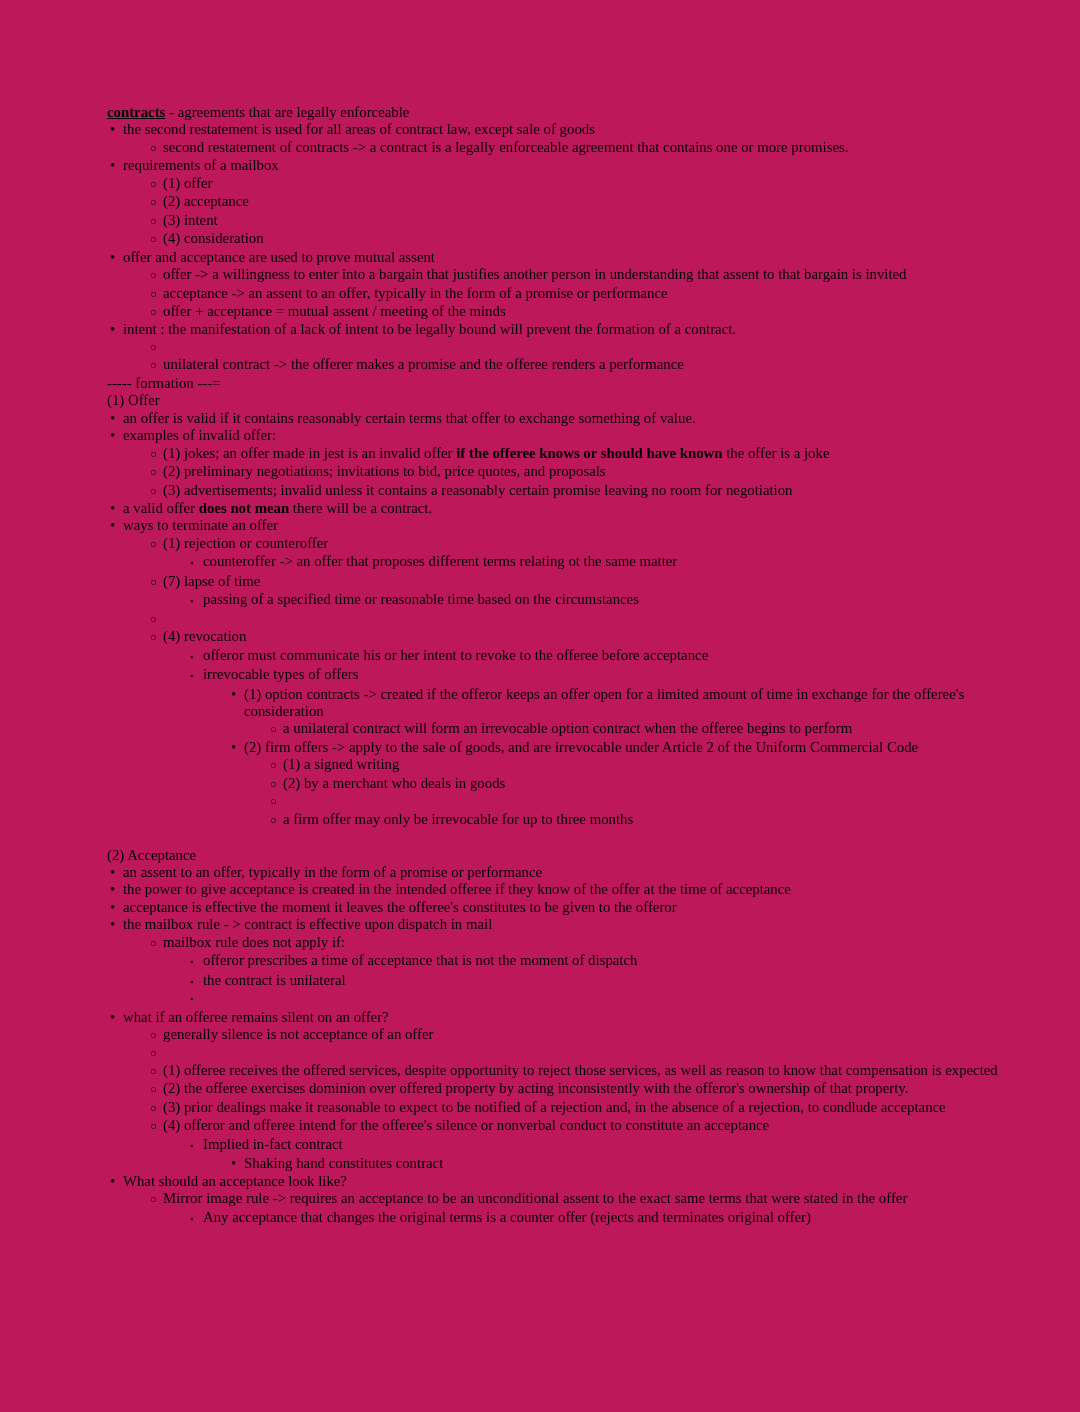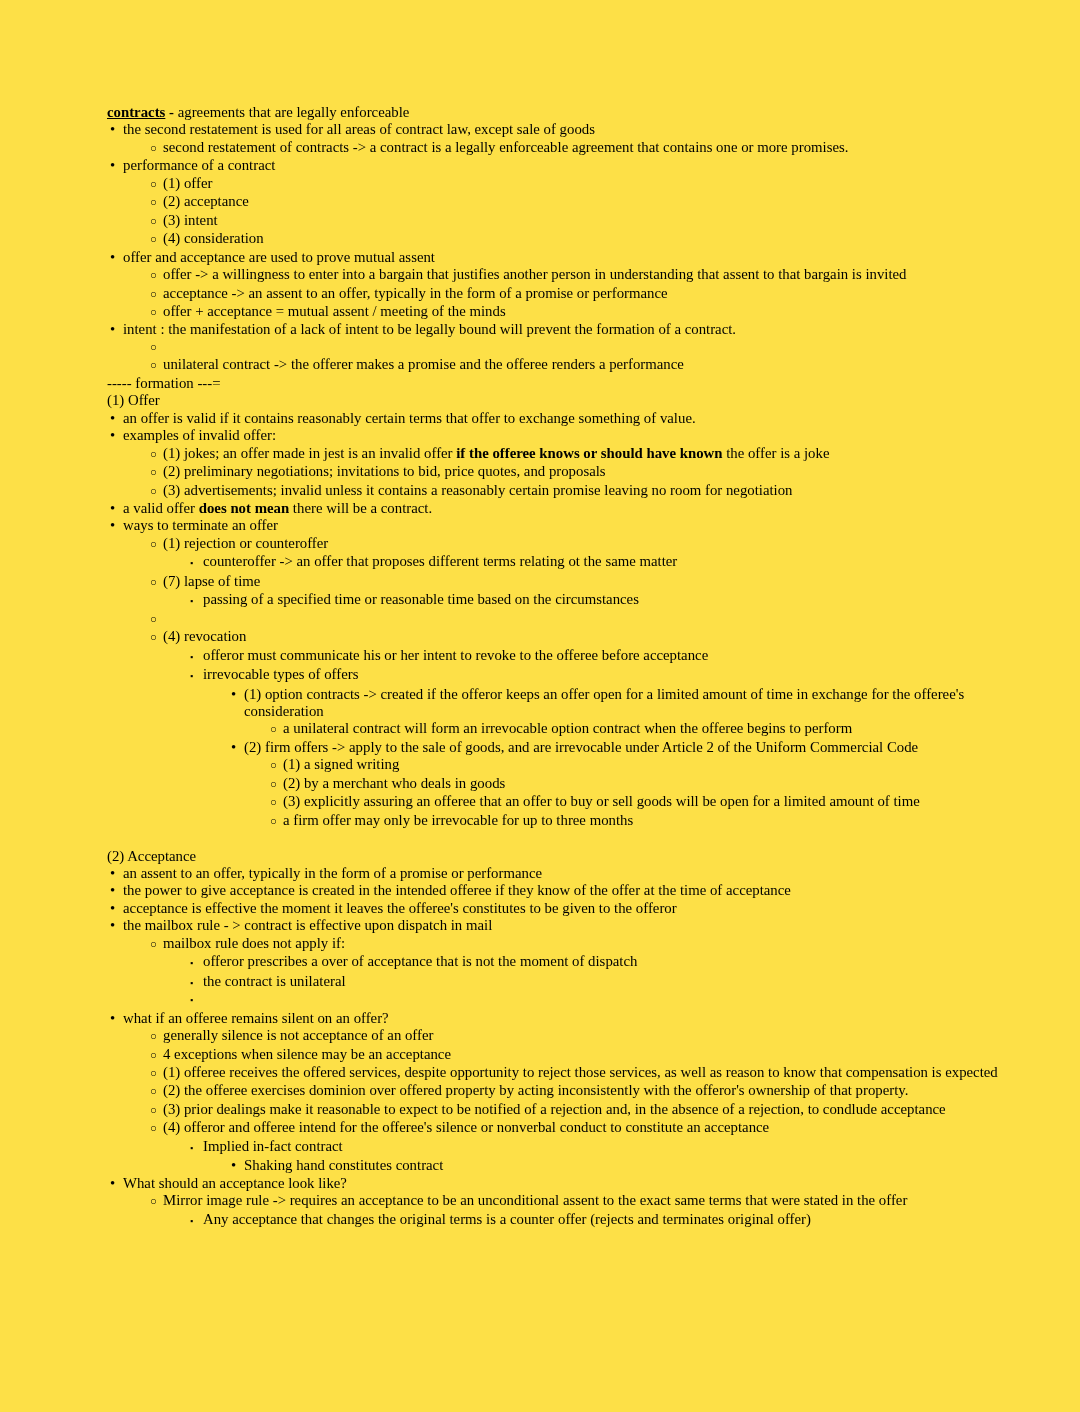--- a/index.html
+++ b/index.html
@@ -1,21 +1,21 @@
 <!DOCTYPE html>
 <html><head>
 <meta charset="utf-8">
 <style>
   * { margin: 0; padding: 0; box-sizing: border-box; }
   html, body { background: #ffffff; }
   .page {
     position: relative;
     width: 1080px;
     min-height: 1412px;
-    background: #fde047;
+    background: #be185d;
     padding: 104px 80px 60px 107px;
     font-family: "Liberation Serif", "DejaVu Serif", serif;
     font-size: 14.8px;
     line-height: 17.45px;
     color: #000000;
     overflow: hidden;
   }
   .line {
     display: flex;
     align-items: baseline;
@@ -49,21 +49,21 @@
       <div class="line level-1">
         <span class="marker marker-disc">•</span>
         <span class="text"><span>the second restatement is used for all areas of contract law, except sale of goods</span></span>
       </div>
       <div class="line level-2">
         <span class="marker marker-circle">○</span>
         <span class="text"><span>second restatement of contracts -&gt; a contract is a legally enforceable agreement that contains one or more promises.</span></span>
       </div>
       <div class="line level-1">
         <span class="marker marker-disc">•</span>
-        <span class="text"><span>performance of a contract</span></span>
+        <span class="text"><span>requirements of a mailbox</span></span>
       </div>
       <div class="line level-2">
         <span class="marker marker-circle">○</span>
         <span class="text"><span>(1) offer</span></span>
       </div>
       <div class="line level-2">
         <span class="marker marker-circle">○</span>
         <span class="text"><span>(2) acceptance</span></span>
       </div>
       <div class="line level-2">
@@ -181,21 +181,20 @@
       <div class="line level-5">
         <span class="marker marker-circle">○</span>
         <span class="text"><span>(1) a signed writing</span></span>
       </div>
       <div class="line level-5">
         <span class="marker marker-circle">○</span>
         <span class="text"><span>(2) by a merchant who deals in goods</span></span>
       </div>
       <div class="line level-5">
         <span class="marker marker-circle">○</span>
-        <span class="text"><span>(3) explicitly assuring an offeree that an offer to buy or sell goods will be open for a limited amount of time</span></span>
       </div>
       <div class="line level-5">
         <span class="marker marker-circle">○</span>
         <span class="text"><span>a firm offer may only be irrevocable for up to three months</span></span>
       </div>
       <div class="line level-0 blank">
         <span class="text"><span></span></span>
       </div>
       <div class="line level-0">
         <span class="text"><span>(2) Acceptance</span></span>
@@ -215,40 +214,39 @@
       <div class="line level-1">
         <span class="marker marker-disc">•</span>
         <span class="text"><span>the mailbox rule - &gt; contract is effective upon dispatch in mail</span></span>
       </div>
       <div class="line level-2">
         <span class="marker marker-circle">○</span>
         <span class="text"><span>mailbox rule does not apply if:</span></span>
       </div>
       <div class="line level-3">
         <span class="marker marker-square">▪</span>
-        <span class="text"><span> offeror prescribes a over of acceptance that is not the moment of dispatch</span></span>
+        <span class="text"><span> offeror prescribes a time of acceptance that is not the moment of dispatch</span></span>
       </div>
       <div class="line level-3">
         <span class="marker marker-square">▪</span>
         <span class="text"><span>the contract is unilateral</span></span>
       </div>
       <div class="line level-3">
         <span class="marker marker-square">▪</span>
       </div>
       <div class="line level-1">
         <span class="marker marker-disc">•</span>
         <span class="text"><span>what if an offeree remains silent on an offer?</span></span>
       </div>
       <div class="line level-2">
         <span class="marker marker-circle">○</span>
         <span class="text"><span>generally silence is not acceptance of an offer</span></span>
       </div>
       <div class="line level-2">
         <span class="marker marker-circle">○</span>
-        <span class="text"><span>4 exceptions when silence may be an acceptance</span></span>
       </div>
       <div class="line level-2">
         <span class="marker marker-circle">○</span>
         <span class="text"><span>(1) offeree receives the offered services, despite opportunity to reject those services, as well as reason to know that compensation is expected</span></span>
       </div>
       <div class="line level-2">
         <span class="marker marker-circle">○</span>
         <span class="text"><span>(2) the offeree exercises dominion over offered property by acting inconsistently with the offeror's ownership of that property.</span></span>
       </div>
       <div class="line level-2">

